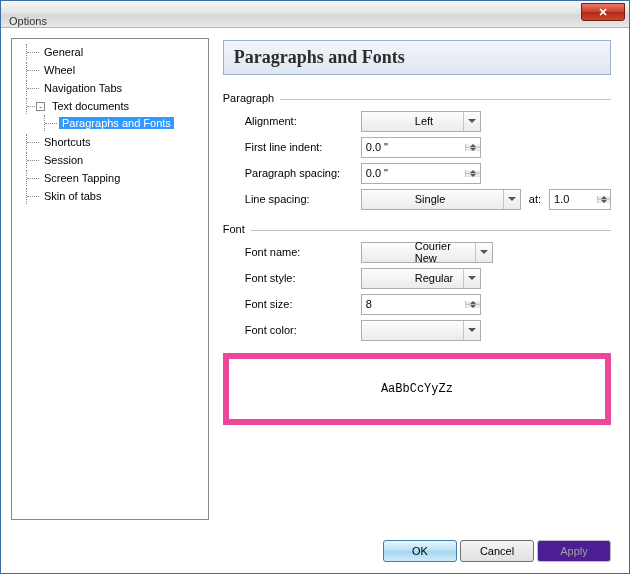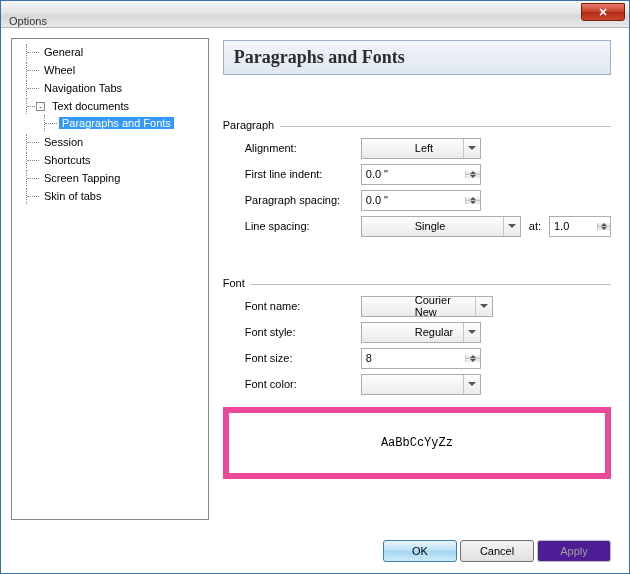--- a/index.html
+++ b/index.html
@@ -93,21 +93,20 @@
     color: #2c2c2c;
     margin-bottom: 14px;
   }
   .groupbox { margin-bottom: 8px; padding-top: 3px; }
   .groupbox .legend {
     color:#000;
     display:flex; align-items:center;
     gap:6px;
     font-size:11px;
     margin-bottom:4px;
-    margin-top:27px;
   }
   .groupbox .legend .line {
     flex:1; height:1px; background:#c0c0c0;
     position:relative; top:1px;
   }
   .formrow {
     display:flex;
     align-items:center;
     height:26px;
     padding-left: 22px;
@@ -224,27 +223,27 @@
             <div class="row">
               <span class="dotted"></span>
                 <span class="label">Paragraphs and Fonts</span>
             </div>
           </li>
         </ul>
       </li>
       <li>
           <div class="row">
             <span class="dotted"></span>
+            <span class="label">Shortcuts</span>
+          </div>
+        </li>
+      <li>
+          <div class="row">
+            <span class="dotted"></span>
             <span class="label">Session</span>
-          </div>
-        </li>
-      <li>
-          <div class="row">
-            <span class="dotted"></span>
-            <span class="label">Shortcuts</span>
           </div>
         </li>
       <li>
           <div class="row">
             <span class="dotted"></span>
             <span class="label">Screen Tapping</span>
           </div>
         </li>
       <li>
           <div class="row">

